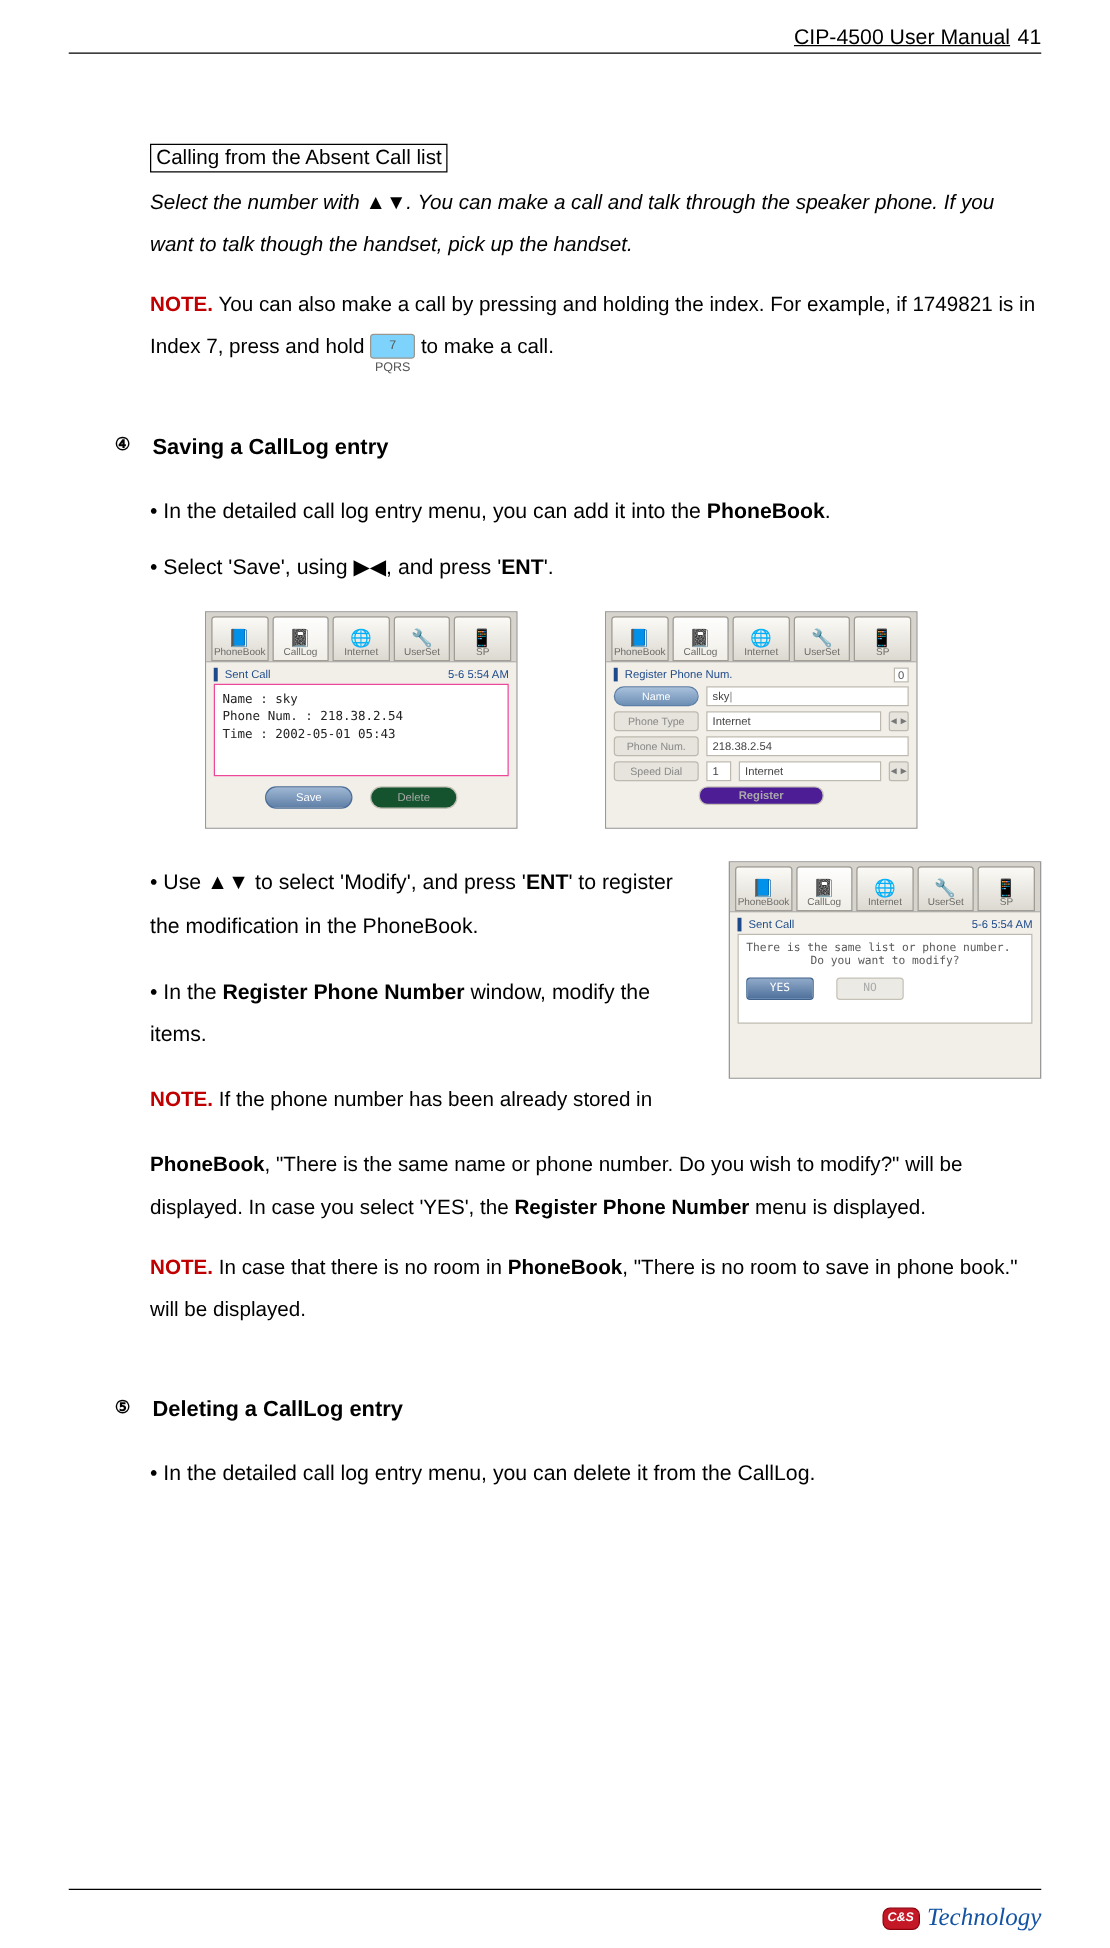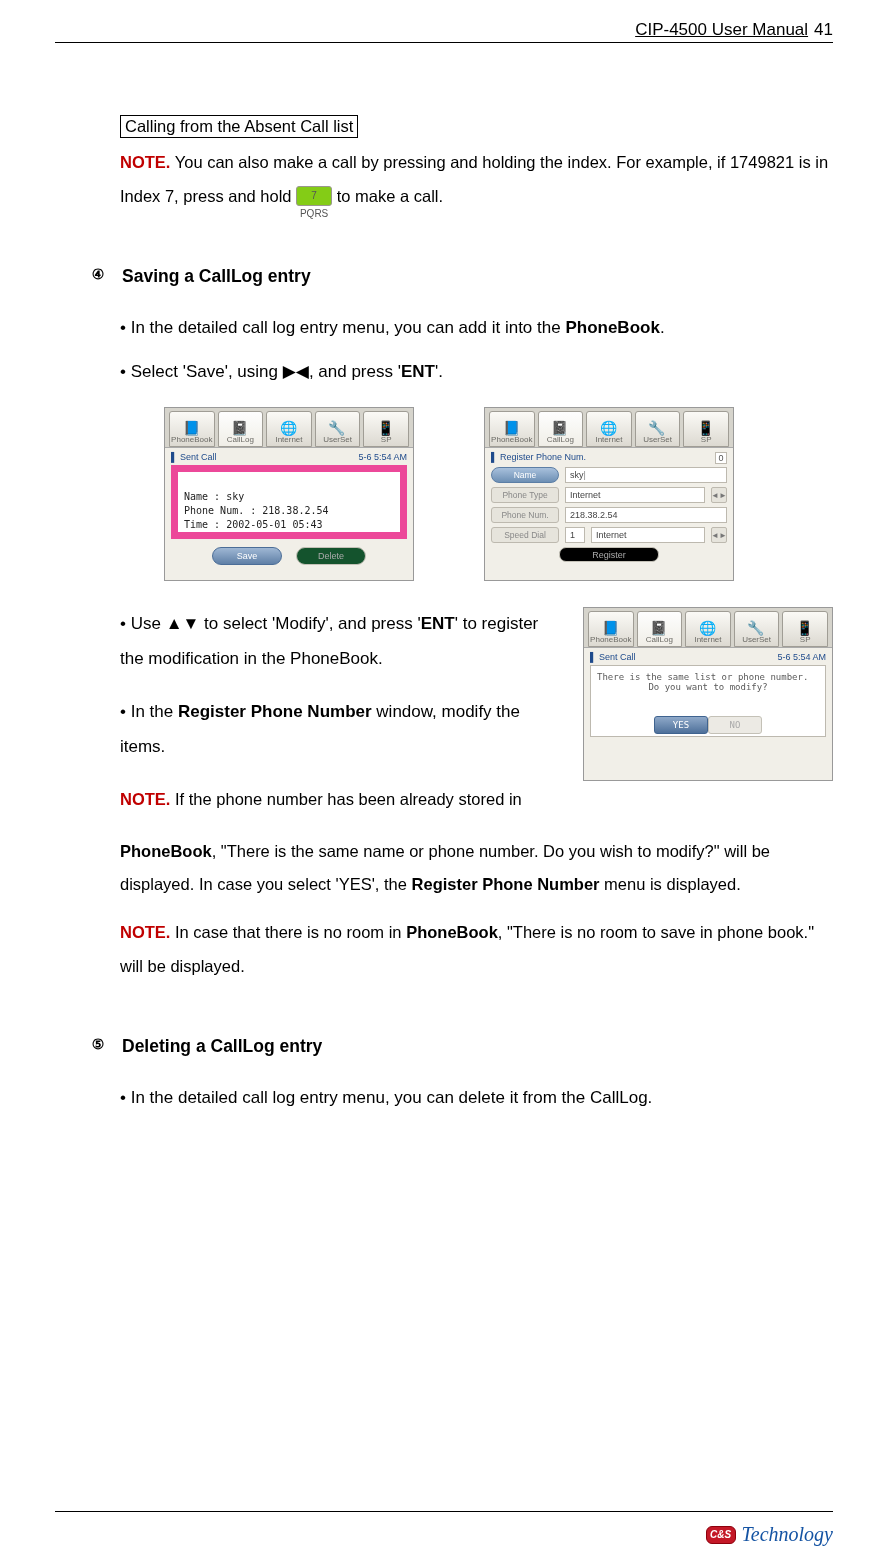--- a/index.html
+++ b/index.html
@@ -33,21 +33,21 @@
     padding: 1px 4px;
     font-size: 16.5px;
     margin-bottom: 8px;
   }
   .italic { font-style: italic; }
   .para { line-height: 2.05; margin-bottom: 14px; font-size:16.5px; }
   .note-red { color: #c00000; font-weight: bold; }
   .key-btn {
     display:inline-block;
     width:36px; height:20px;
-    background:#84cc16;
+    background:#7dd3fc;
     border:1px solid #9a978e;
     border-radius:3px;
     vertical-align:middle;
     font-size:10px;
     text-align:center;
     line-height:18px;
     color:#555;
     position:relative;
     top:-1px;
   }
@@ -117,22 +117,22 @@
   .sc-body { flex:1; padding:4px 6px; background:#f1efe8; }
   .sc-title-bar {
     display:flex;
     justify-content:space-between;
     font-size:9px;
     color:#1e4a8b;
     margin-bottom:3px;
   }
   .sc-detail-box {
     background:#fff;
-    border:7px solid #ec4899;
-    padding:18px 6px;
+    border:1px solid #ec4899;
+    padding:5px 6px;
     font-family: monospace;
     font-size:10px;
     color:#222;
     line-height:1.4;
     height:74px;
   }
   .sc-bottom-btns {
     display:flex;
     justify-content:center;
     gap:14px;
@@ -208,28 +208,29 @@
     font-size:8px;
     display:flex;
     align-items:center;
     justify-content:center;
     color:#777;
   }
   .sc-register-btn {
     margin:4px auto 0 auto;
     width:100px;
     height:15px;
-    background:#000000;
+    background:#4c1d95;
     border:1px solid #c4c1b7;
     border-radius:7px;
     color:#aaa;
     font-size:9px;
     display:flex;
     align-items:center;
     justify-content:center;
+    font-weight:bold;
   }
   .sc-corner-box {
     width:12px;height:12px;
     background:#fff;
     border:1px solid #bdb9af;
     font-size:9px;
     display:flex;align-items:center;justify-content:center;
     color:#555;
   }
   .sc-dialog {
@@ -237,22 +238,23 @@
     border:1px solid #bdb9af;
     padding:6px;
     font-family:monospace;
     font-size:9px;
     color:#5a5a5a;
     margin-top:2px;
     height:72px;
   }
   .sc-dialog-btns {
     display:flex;
-    justify-content:center;
-    margin-top:24px;
+    justify-content:flex-start;
+    gap:18px;
+    margin-top:8px;
   }
   .sc-dialog-btn {
     width:54px;height:18px;
     border-radius:3px;
     font-size:9px;
     display:flex;align-items:center;justify-content:center;
   }
   .sc-dialog-btn.yes {
     background:linear-gradient(#8fa9c9,#4e709a);
     color:#fff;
@@ -303,20 +305,23 @@
 
   <div class="header-line">
     <span class="header-title">CIP-4500 User Manual</span>
     <span class="header-pagenum">41</span>
   </div>
 
   <div class="content">
 
     <div class="boxed">Calling from the Absent Call list</div>
 
+    <div class="para italic">
+      <span>Select the number with </span><span>▲▼</span><span>. You can make a call and talk through the speaker phone. If you want to talk though the handset, pick up the handset.</span>
+    </div>
 
     <div class="para">
       <span class="note-red">NOTE.</span><span> You can also make a call by pressing and holding the index. For example, if 1749821 is in Index 7, press and hold </span><span class="key-btn">7 PQRS</span><span> to make a call.</span>
     </div>
 
     
     <div class="section-heading">
       <span class="circled-num">④</span>
       <span>Saving a CallLog entry</span>
     </div>

